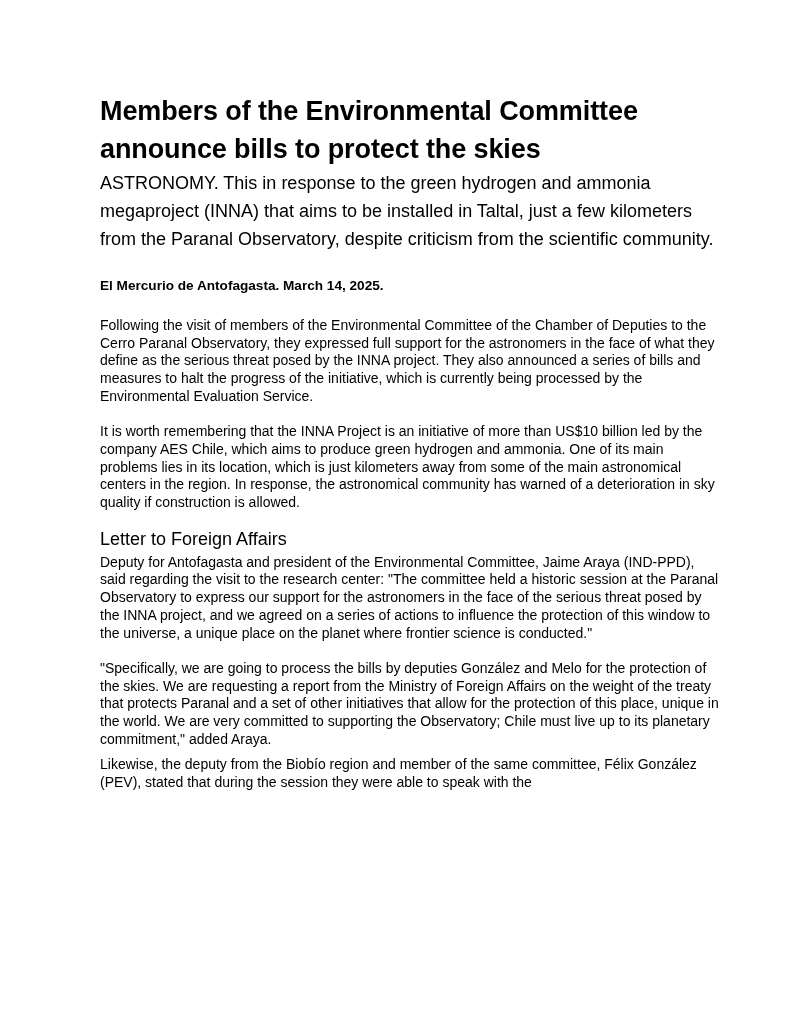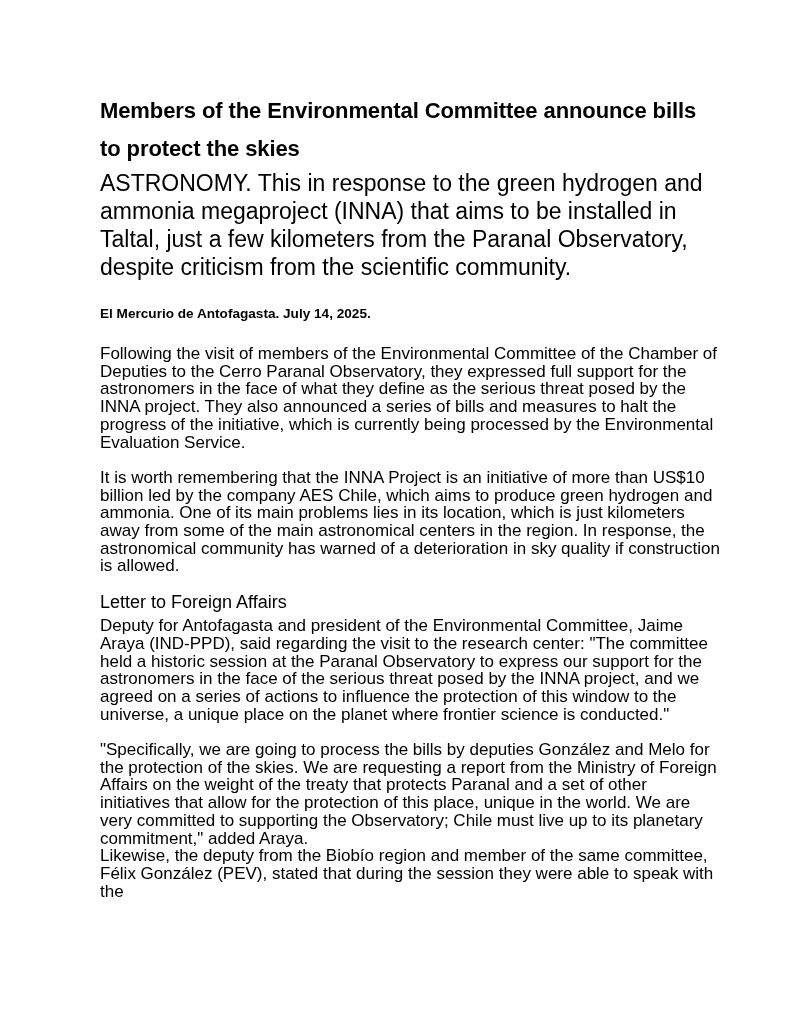--- a/index.html
+++ b/index.html
@@ -21,66 +21,66 @@
     }
     .content {
       position: absolute;
       left: 100px;
       top: 92px;
       width: 620px;
     }
     .title {
       font-family: "Liberation Sans", sans-serif;
       font-weight: bold;
-      font-size: 22px;
+      font-size: 27px;
       line-height: 38px;
       margin: 0;
       letter-spacing: -0.1px;
     }
     .subtitle {
       font-family: "Liberation Sans", sans-serif;
       font-weight: normal;
-      font-size: 23px;
+      font-size: 18px;
       line-height: 28px;
       margin: 1px 0 0 0;
     }
     .byline {
       margin-top: 24px;
       font-weight: bold;
       font-size: 13.6px;
       line-height: 17px;
     }
     .byline div { margin: 0; }
     .para {
-      font-size: 17px;
+      font-size: 14px;
       line-height: 17.7px;
       margin: 0;
     }
     .p1 { margin-top: 23px; }
     .p2 { margin-top: 17.7px; }
     .section-heading {
       font-weight: normal;
       font-size: 18px;
       line-height: 21px;
       margin: 17px 0 0 0;
     }
     .p3 { margin-top: 4px; }
     .p4 { margin-top: 17.7px; }
-    .p5 { margin-top: 0; }
+    .p5 { margin-top: 8px; }
   </style>
 </head>
 <body>
 
 <div class="page">
   <div class="content">
     <h1 class="title">Members of the Environmental Committee announce bills to protect the skies</h1>
     <p class="subtitle">ASTRONOMY. This in response to the green hydrogen and ammonia megaproject (INNA) that aims to be installed in Taltal, just a few kilometers from the Paranal Observatory, despite criticism from the scientific community.</p>
 
     <div class="byline">
-      <div>El Mercurio de Antofagasta. July 14, 2025.</div>
+      <div>El Mercurio de Antofagasta. March 14, 2025.</div>
     </div>
 
     <p class="para p1">Following the visit of members of the Environmental Committee of the Chamber of Deputies to the Cerro Paranal Observatory, they expressed full support for the astronomers in the face of what they define as the serious threat posed by the INNA project. They also announced a series of bills and measures to halt the progress of the initiative, which is currently being processed by the Environmental Evaluation Service.</p>
     <p class="para p2">It is worth remembering that the INNA Project is an initiative of more than US$10 billion led by the company AES Chile, which aims to produce green hydrogen and ammonia. One of its main problems lies in its location, which is just kilometers away from some of the main astronomical centers in the region. In response, the astronomical community has warned of a deterioration in sky quality if construction is allowed.</p>
 
     <h2 class="section-heading">Letter to Foreign Affairs</h2>
 
     <p class="para p3">Deputy for Antofagasta and president of the Environmental Committee, Jaime Araya (IND-PPD), said regarding the visit to the research center: "The committee held a historic session at the Paranal Observatory to express our support for the astronomers in the face of the serious threat posed by the INNA project, and we agreed on a series of actions to influence the protection of this window to the universe, a unique place on the planet where frontier science is conducted."</p>
     <p class="para p4">"Specifically, we are going to process the bills by deputies González and Melo for the protection of the skies. We are requesting a report from the Ministry of Foreign Affairs on the weight of the treaty that protects Paranal and a set of other initiatives that allow for the protection of this place, unique in the world. We are very committed to supporting the Observatory; Chile must live up to its planetary commitment," added Araya.</p>
     <p class="para p5">Likewise, the deputy from the Biobío region and member of the same committee, Félix González (PEV), stated that during the session they were able to speak with the</p>

